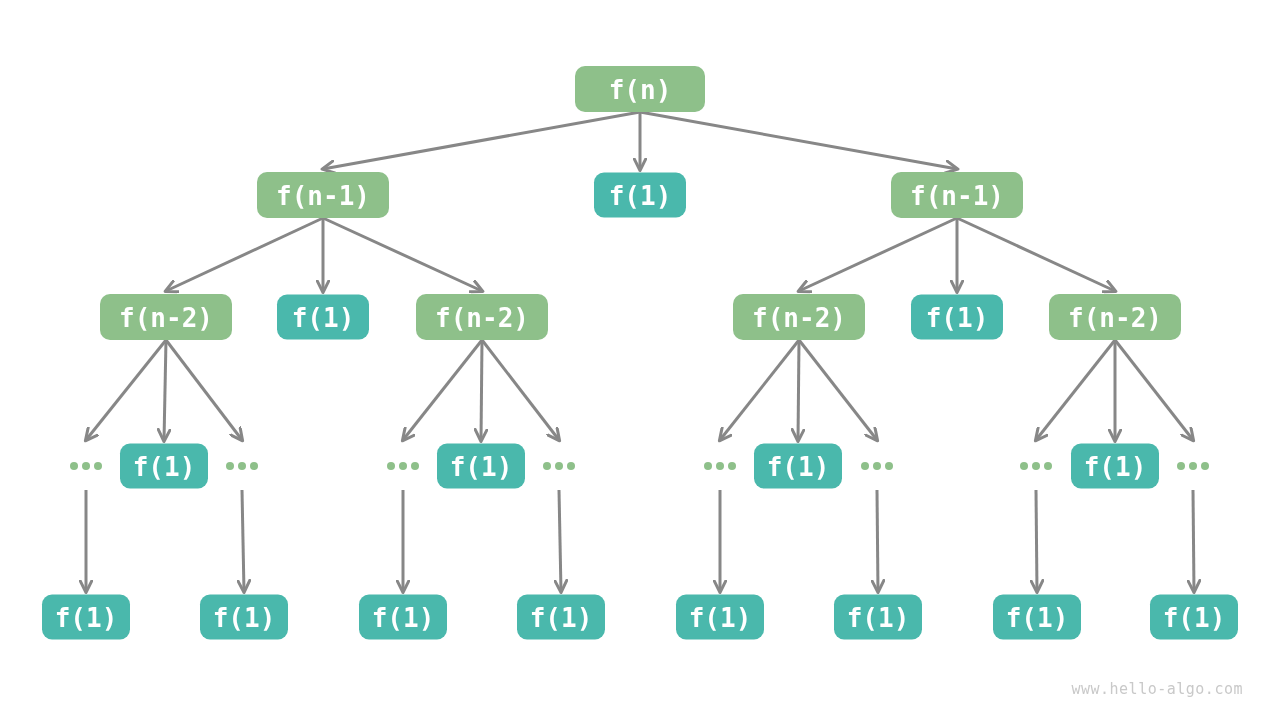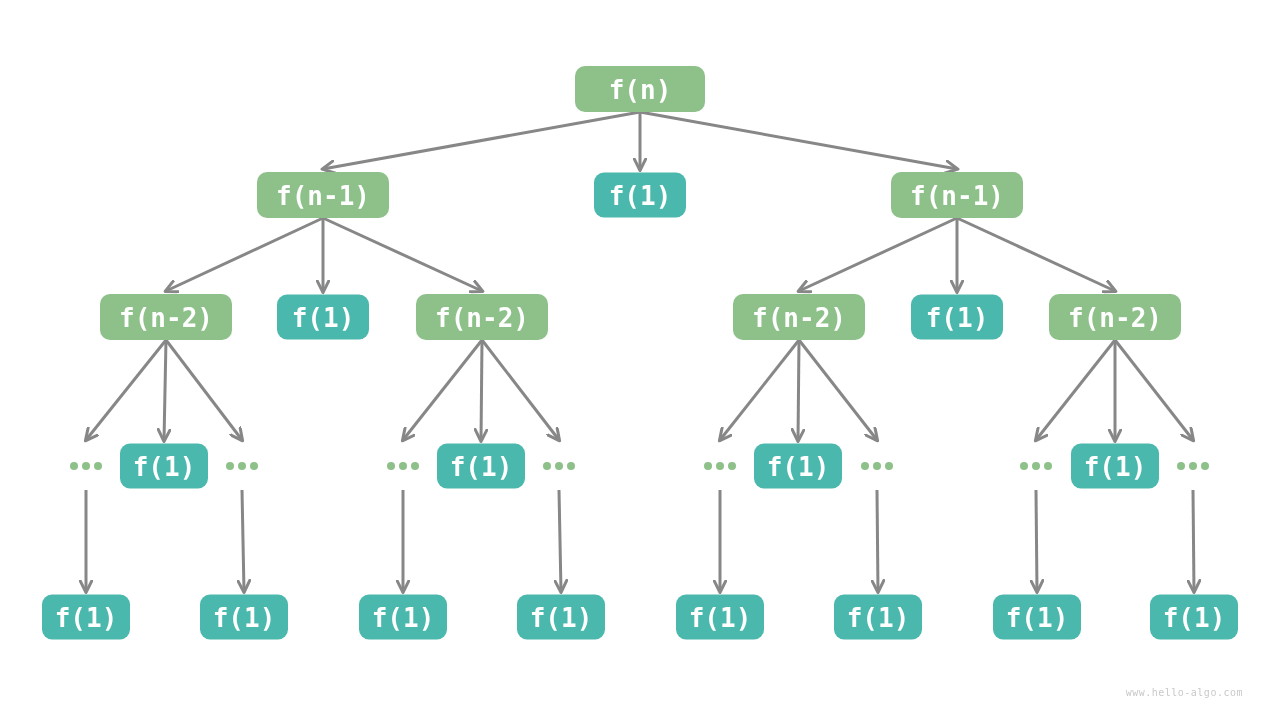--- a/index.html
+++ b/index.html
@@ -24,21 +24,21 @@
   }
   .node-label {
     font-family: "DejaVu Sans Mono", "Liberation Mono", monospace;
     font-size: 26px;
     font-weight: bold;
   }
   .watermark {
     position: absolute;
     right: 37px;
     bottom: 22px;
-    font-size: 10px;
+    font-size: 15px;
     letter-spacing: 0.5px;
     font-family: "DejaVu Sans Mono", "Liberation Mono", monospace;
     user-select: none;
   }
 </style>
 </head>
 <body>
 
 <div class="stage">
   <svg id="tree-svg" class="tree" width="1280" height="720" viewBox="0 0 1280 720" style="background: rgb(255, 255, 255);">

